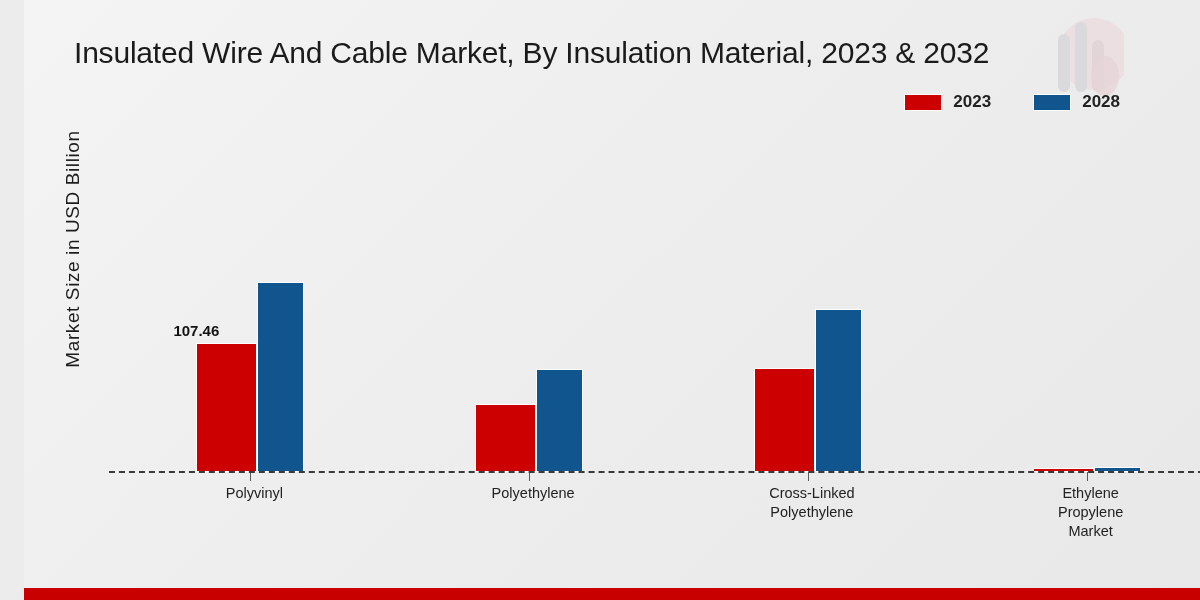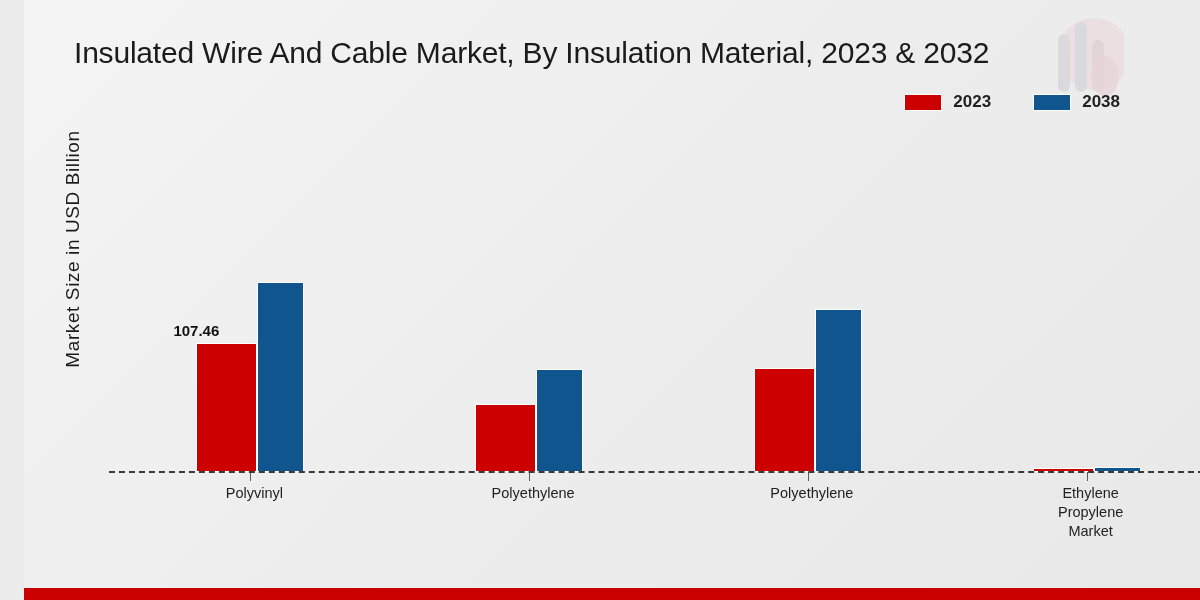--- a/index.html
+++ b/index.html
@@ -183,21 +183,21 @@
 
   <div class="chart-title">Insulated Wire And Cable Market, By Insulation Material, 2023 &amp; 2032</div>
 
   <div class="legend">
     <div class="legend-item">
       <span class="legend-swatch" style="background:#CC0000;"></span>
       <span class="legend-label">2023</span>
     </div>
     <div class="legend-item">
       <span class="legend-swatch" style="background:#10558D;"></span>
-      <span class="legend-label">2038</span>
+      <span class="legend-label">2028</span>
     </div>
   </div>
 
   <div class="y-axis-title">Market Size in USD Billion</div>
 
   <div class="plot">
 
     <div class="groups">
 
       <div class="group">
@@ -239,20 +239,21 @@
   </div>
 
   <div class="cats">
     <div class="cat">
       <span>Polyvinyl</span>
     </div>
     <div class="cat">
       <span>Polyethylene</span>
     </div>
     <div class="cat">
+      <span>Cross-Linked</span>
       <span>Polyethylene</span>
     </div>
     <div class="cat">
       <span>Ethylene</span>
       <span>Propylene</span>
       <span>Market</span>
     </div>
   </div>
 
   <div class="footer-bar" style="background:#C80000;"></div>

